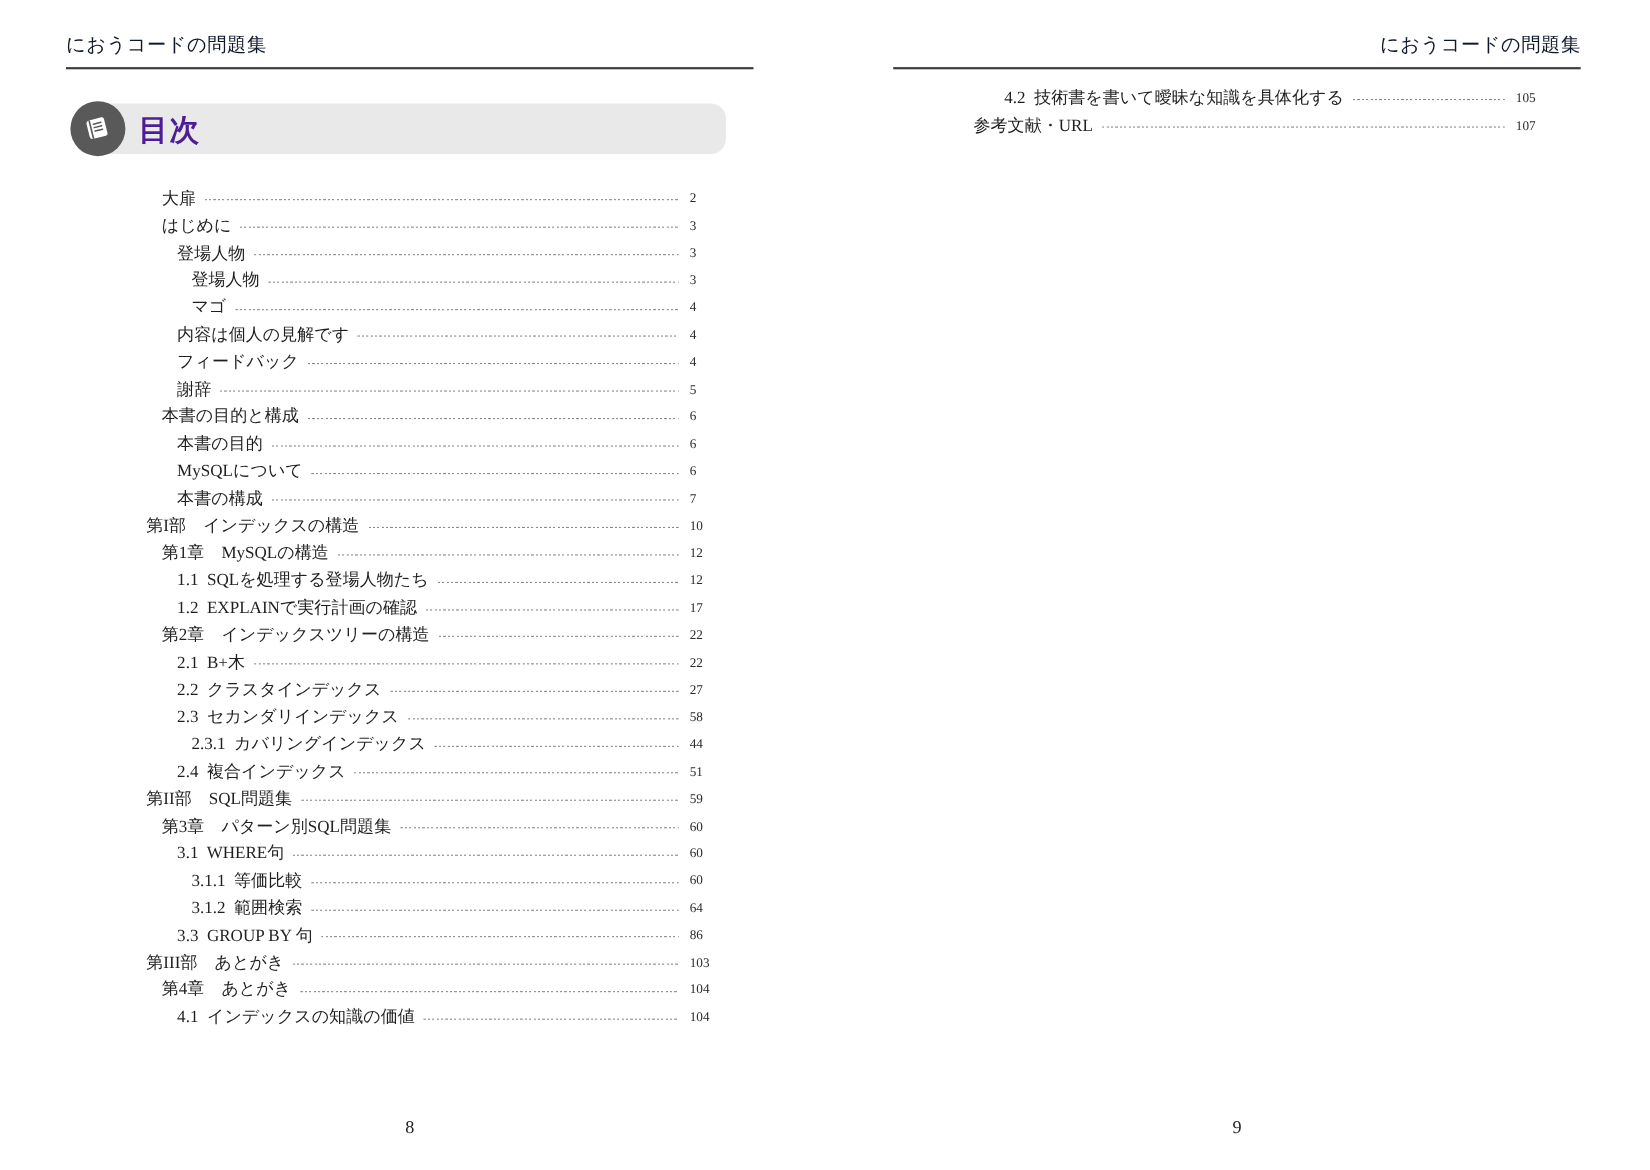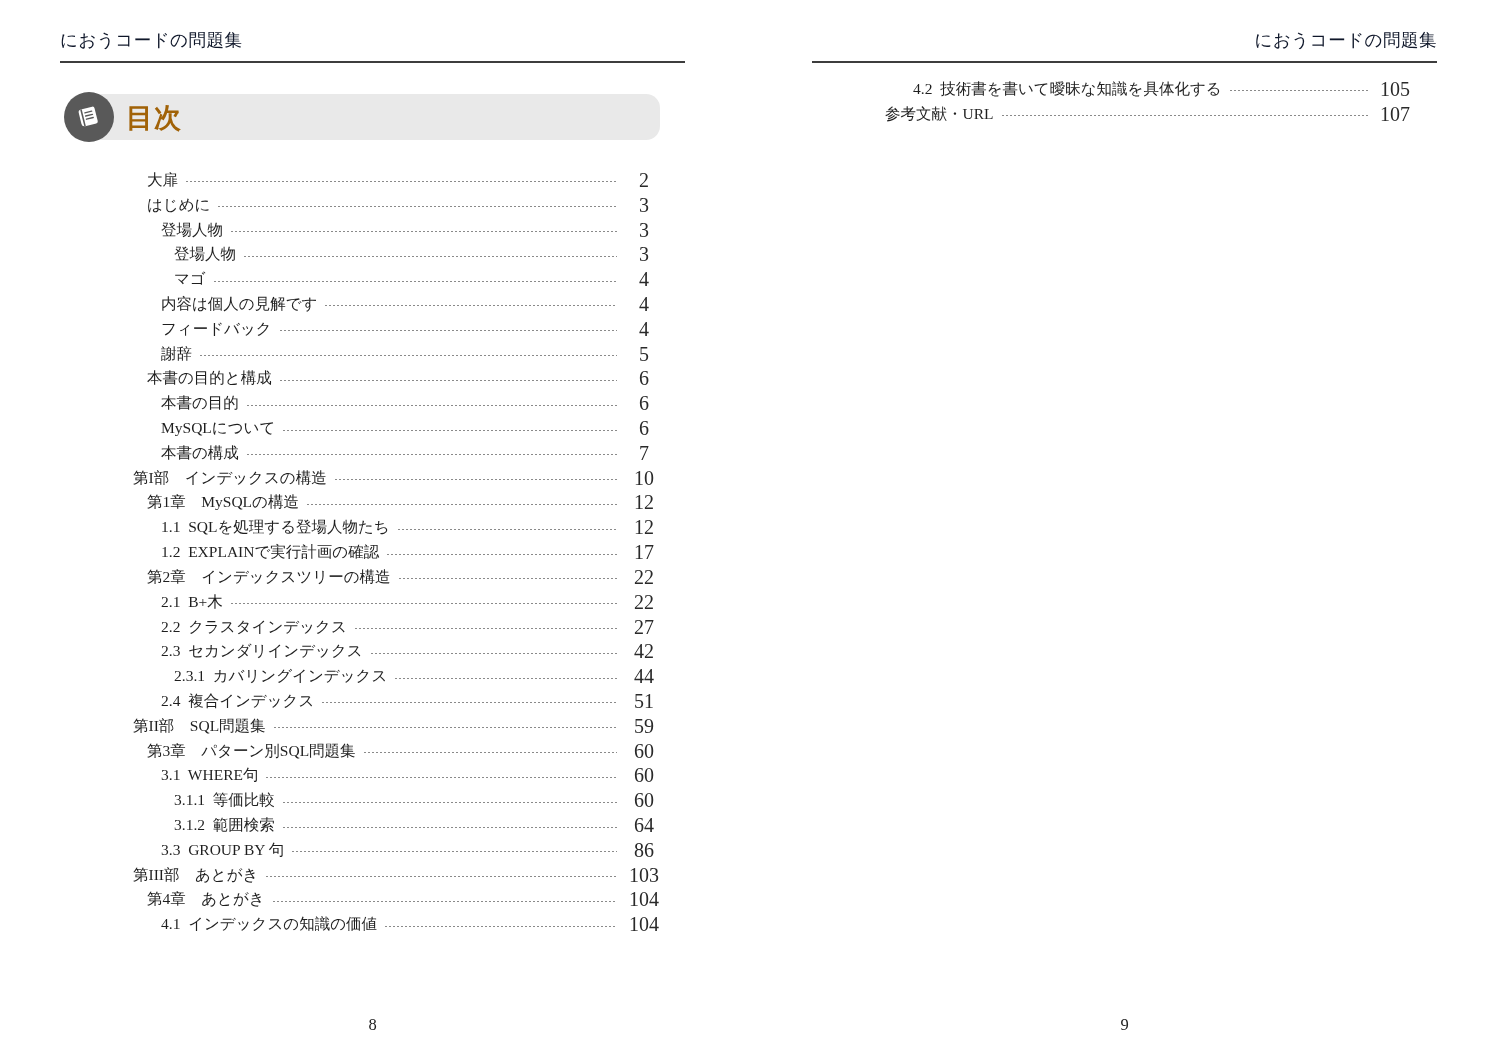--- a/index.html
+++ b/index.html
@@ -26,41 +26,41 @@
     background:#e9e9e9;border-radius:14px;
   }
   .toc-banner-icon{
     position:absolute;left:-4px;top:-2px;width:50px;height:50px;
     border-radius:50%;background:#595959;
     display:flex;align-items:center;justify-content:center;
   }
   .toc-banner-title{
     position:absolute;left:58px;top:0;height:60px;line-height:48px;
     font-family:"Liberation Sans","DejaVu Sans",sans-serif;
-    font-weight:700;font-size:27px;color:#a16207;letter-spacing:1px;
+    font-weight:700;font-size:27px;color:#4c1d95;letter-spacing:1px;
   }
 
   
   .toc-list{position:absolute;left:0;}
   #left-page .toc-list{top:168px;width:601px;}
   #right-page .toc-list{top:77px;width:600px;}
   .toc-row{
     height:24.82px;display:flex;align-items:center;
     font-size:15.5px;color:#1f1f1f;
   }
   .toc-row.lv0{padding-left:73px;}
   .toc-row.lv1{padding-left:87px;}
   .toc-row.lv2{padding-left:101px;}
   .toc-row.lv3{padding-left:114px;}
   .toc-label{white-space:pre;flex:0 0 auto;}
   .toc-leader{
     flex:1 1 auto;height:1px;margin:3px 10px 0 8px;
     background:repeating-linear-gradient(90deg,#8a8a8a 0 2px,transparent 2px 4px);
   }
-  .toc-page{flex:0 0 auto;min-width:34px;text-align:center;font-size:20px;color:#2a2a2a;}
+  .toc-page{flex:0 0 auto;min-width:34px;text-align:left;font-size:12px;color:#2a2a2a;}
 
   .folio{
     position:absolute;top:1015px;left:0;width:100%;
     text-align:center;font-size:16.5px;color:#222;
   }
 </style>
 </head>
 <body>
 
 <div class="page" id="left-page">
@@ -171,21 +171,21 @@
         <span class="toc-page">22</span>
       </div>
       <div class="toc-row lv2">
         <span class="toc-label">2.2  クラスタインデックス</span>
         <span class="toc-leader"></span>
         <span class="toc-page">27</span>
       </div>
       <div class="toc-row lv2">
         <span class="toc-label">2.3  セカンダリインデックス</span>
         <span class="toc-leader"></span>
-        <span class="toc-page">42</span>
+        <span class="toc-page">58</span>
       </div>
       <div class="toc-row lv3">
         <span class="toc-label">2.3.1  カバリングインデックス</span>
         <span class="toc-leader"></span>
         <span class="toc-page">44</span>
       </div>
       <div class="toc-row lv2">
         <span class="toc-label">2.4  複合インデックス</span>
         <span class="toc-leader"></span>
         <span class="toc-page">51</span>

